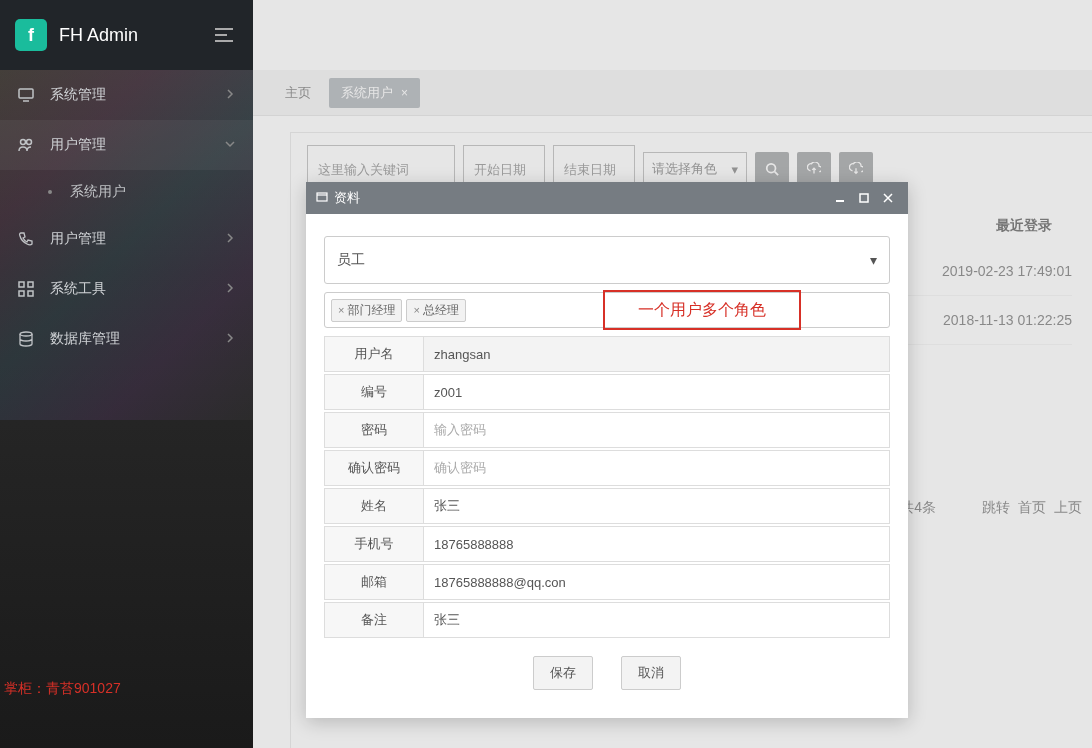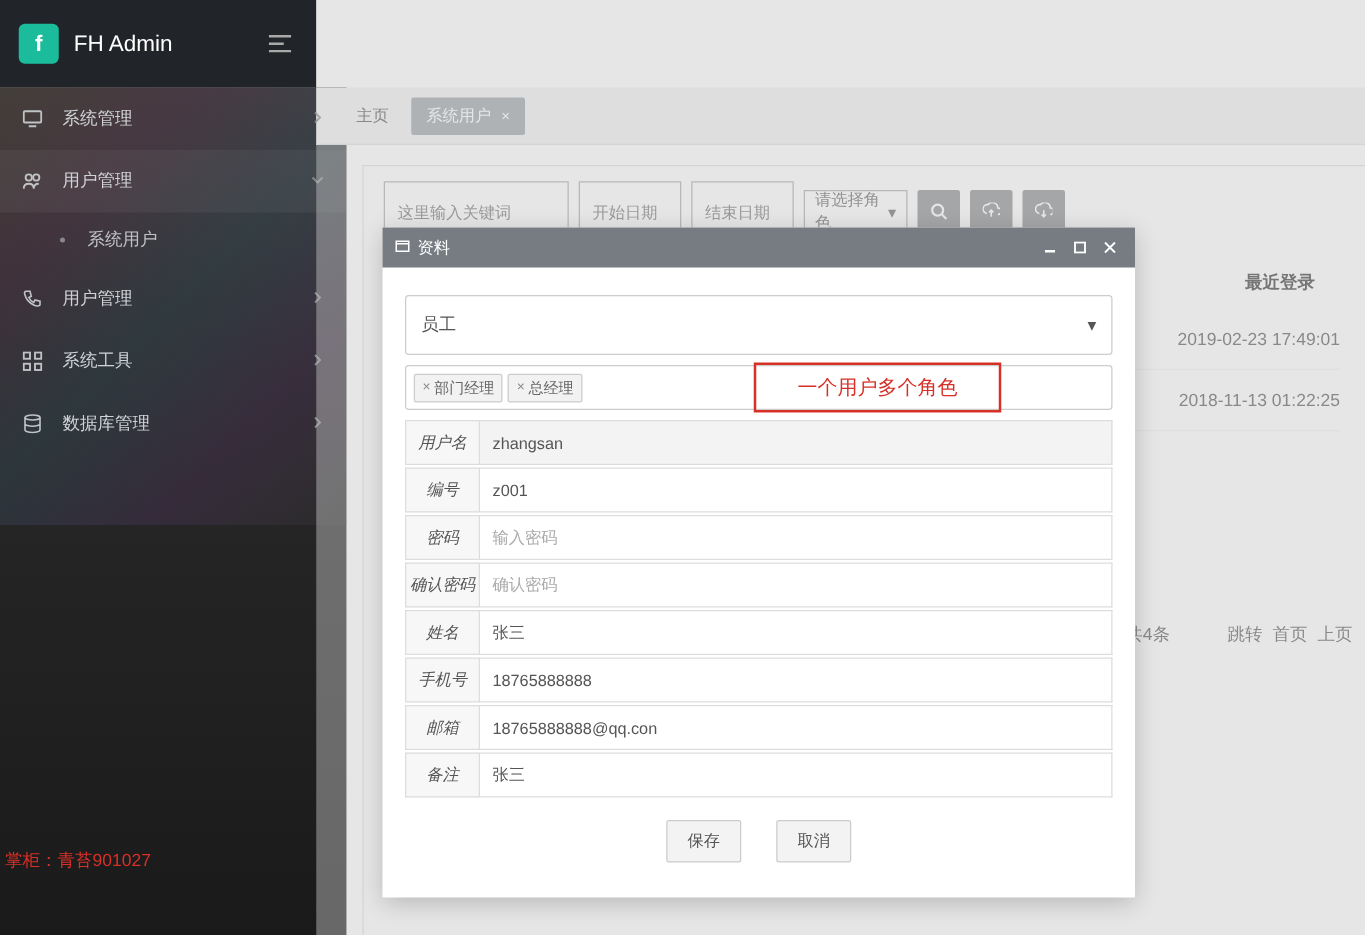--- a/index.html
+++ b/index.html
@@ -4,21 +4,21 @@
 <style>
 * { box-sizing: border-box; margin: 0; padding: 0; }
 body { font-family: "Microsoft YaHei", Arial, sans-serif; font-size: 14px; color: #333; background: #fff; width: 1092px; height: 748px; overflow: hidden; position: relative; }
 
 .header { position: absolute; top: 0; left: 0; width: 253px; height: 70px; background: #212529; display: flex; align-items: center; padding-left: 15px; }
 .logo-box { width: 32px; height: 32px; background: #1abc9c; border-radius: 5px; display: flex; align-items: center; justify-content: center; color: #fff; font-size: 18px; font-weight: bold; }
 .brand { color: #fff; font-size: 18px; margin-left: 12px; }
 .menu-toggle { position: absolute; right: 20px; top: 26px; color: #aaa; font-size: 18px; }
 .menu-toggle svg { width: 18px; height: 14px; }
 
-.sidebar { position: absolute; top: 70px; left: 0; width: 277px; height: 678px; background: linear-gradient(to bottom, #3a3a3a 0%, #2a2a2a 30%, #1a1a1a 100%); background-color: #222; }
+.sidebar { position: absolute; top: 70px; left: 0; width: 253px; height: 678px; background: linear-gradient(to bottom, #3a3a3a 0%, #2a2a2a 30%, #1a1a1a 100%); background-color: #222; }
 .sidebar-overlay { position: absolute; top: 0; left: 0; right: 0; height: 350px; background: linear-gradient(135deg, #5b4a3a 0%, #6b3a5a 25%, #3a5b6b 50%, #5a3a6b 75%, #3a3a3a 100%); opacity: 0.3; }
 .sidebar-items { position: relative; z-index: 2; }
 .sidebar-item { display: flex; align-items: center; height: 50px; padding: 0 18px; color: #d0d3d6; cursor: pointer; position: relative; }
 .sidebar-item.active { background: rgba(255,255,255,0.05); }
 .sidebar-icon { width: 18px; display: inline-flex; margin-right: 14px; color: #c0c3c6; }
 .sidebar-icon svg { width: 16px; height: 16px; }
 .sidebar-label { flex: 1; font-size: 14px; }
 .sidebar-chevron { color: #888; font-size: 12px; }
 .sidebar-chevron svg { width: 10px; height: 10px; }
 .sidebar-sub-item { display: flex; align-items: center; height: 44px; padding-left: 48px; color: #c0c3c6; cursor: pointer; font-size: 14px; }
@@ -31,21 +31,21 @@
 .tab { padding: 6px 12px; font-size: 13px; color: #555; margin-right: 6px; cursor: pointer; }
 .tab.active { background: #9aa0a6; color: #fff; border-radius: 2px; display: flex; align-items: center; }
 .tab-close { margin-left: 8px; font-size: 12px; }
 
 .main-panel { position: absolute; top: 132px; left: 290px; right: 0; bottom: 0; background: #fff; border-top: 1px solid #e0e0e0; border-left: 1px solid #e0e0e0; }
 
 .filter-bar { display: flex; align-items: center; padding: 12px 16px; gap: 8px; }
 .filter-input { height: 48px; border: 1px solid #aaa; padding: 0 10px; font-size: 13px; color: #7f1d1d; background: #fff; }
 .kw-input { width: 148px; }
 .date-input { width: 82px; }
-.role-select { width: 83px; height: 34px; border: 1px solid #aaa; display: flex; align-items: center; padding: 0 8px; font-size: 13px; color: #666; justify-content: space-between; }
+.role-select { width: 104px; height: 34px; border: 1px solid #aaa; display: flex; align-items: center; padding: 0 8px; font-size: 13px; color: #666; justify-content: space-between; }
 .icon-btn { width: 34px; height: 34px; background: #888a8c; display: flex; align-items: center; justify-content: center; color: #fff; border-radius: 2px; }
 .icon-btn svg { width: 14px; height: 14px; }
 
 .table-header { display: flex; padding: 12px 20px; font-weight: bold; color: #333; justify-content: space-between; }
 .table-rows { padding: 0 20px; }
 .table-row { padding: 16px 0; color: #555; border-bottom: 1px solid #f0f0f0; text-align: right; }
 
 .pagination { position: absolute; top: 366px; right: 10px; display: flex; align-items: center; gap: 8px; color: #555; font-size: 14px; }
 
 .dialog { position: absolute; top: 182px; left: 306px; width: 602px; background: #fff; z-index: 20; box-shadow: 0 4px 18px rgba(0,0,0,0.2); }
@@ -57,21 +57,21 @@
 .dlg-win-btn svg { width: 10px; height: 10px; }
 
 .dialog-body { padding: 22px 18px 18px; }
 .select-row { height: 48px; border: 1px solid #ccc; border-radius: 3px; display: flex; align-items: center; padding: 0 12px; margin-bottom: 8px; justify-content: space-between; color: #555; }
 .tags-row { height: 36px; border: 1px solid #ccc; border-radius: 3px; display: flex; align-items: center; padding: 4px 6px; margin-bottom: 8px; position: relative; gap: 4px; }
 .tag { display: inline-flex; align-items: center; background: #f2f2f2; border: 1px solid #ccc; border-radius: 2px; padding: 2px 6px; font-size: 12px; color: #666; }
 .tag-x { margin-right: 3px; color: #888; font-size: 11px; }
 .annotation { position: absolute; right: 88px; top: -3px; width: 198px; height: 40px; border: 2px solid #d73027; color: #d73027; display: flex; align-items: center; justify-content: center; font-size: 16px; z-index: 3; background: transparent; }
 
 .form-row { display: flex; height: 36px; margin-bottom: 2px; }
-.form-label { width: 60px; border: 1px solid #ddd; background: #f7f7f7; display: flex; align-items: center; justify-content: center; font-size: 13px; color: #555; font-style: italic; }
+.form-label { width: 100px; border: 1px solid #ddd; background: #f7f7f7; display: flex; align-items: center; justify-content: center; font-size: 13px; color: #555; }
 .form-field { flex: 1; border: 1px solid #ddd; border-left: none; display: flex; align-items: center; padding: 0 10px; font-size: 13px; color: #555; }
 .form-field.placeholder { color: #aaa; }
 .form-field.readonly { background: #f3f3f3; }
 
 .dialog-footer { display: flex; justify-content: center; gap: 28px; padding: 16px 0 10px; }
 .btn { padding: 7px 16px; border: 1px solid #ccc; background: #f3f3f3; color: #555; font-size: 13px; cursor: pointer; border-radius: 2px; }
 </style>
 </head>
 <body>
 

